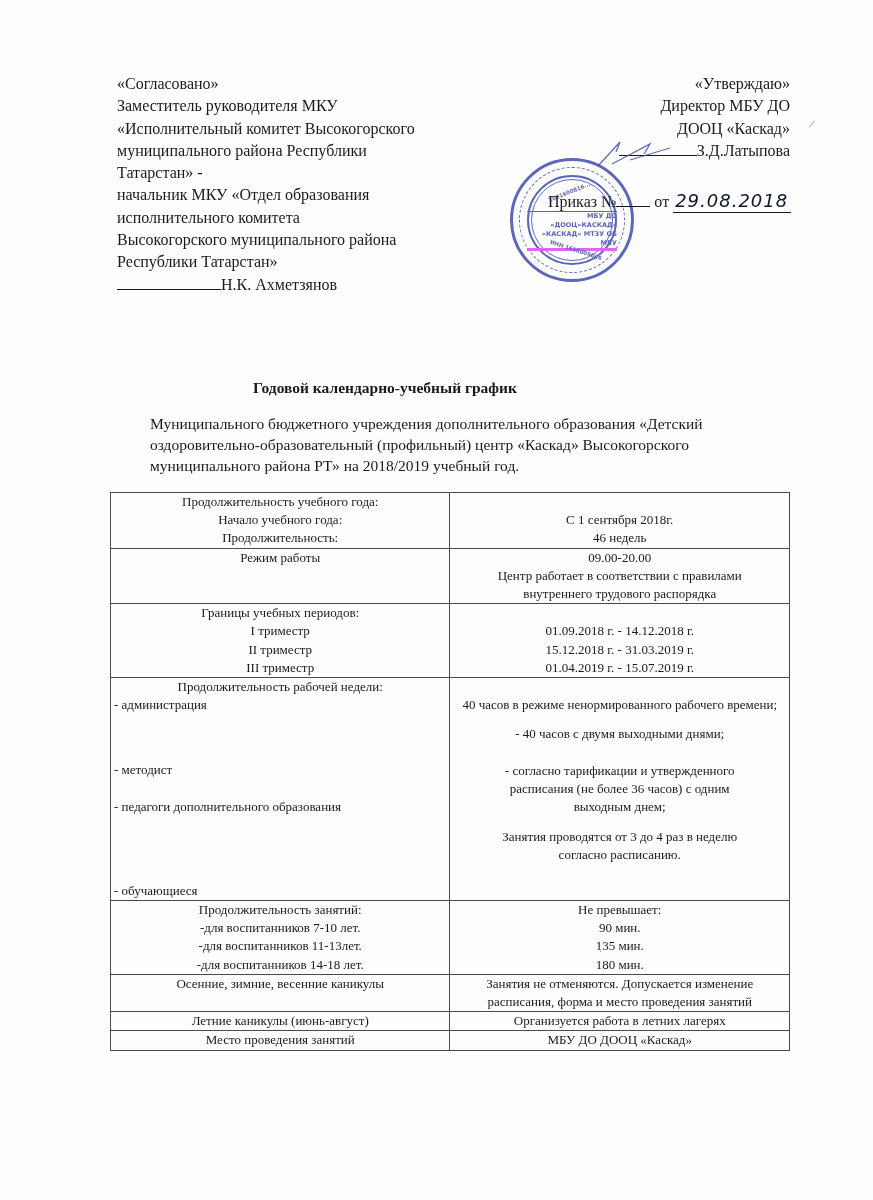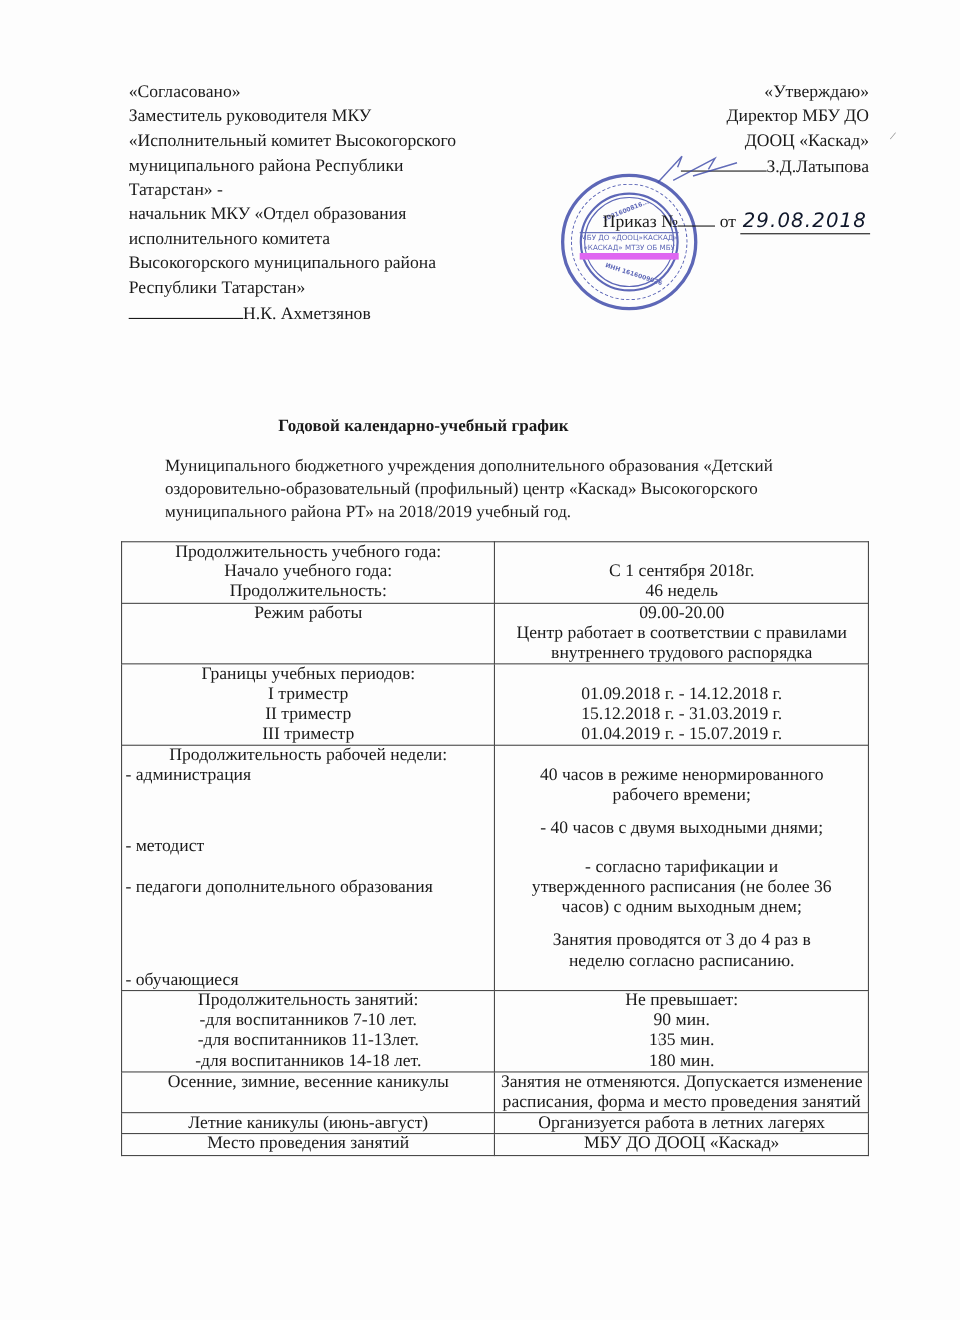--- a/index.html
+++ b/index.html
@@ -51,23 +51,23 @@
     .stamp .ring3 {
       position: absolute; left: 14px; top: 14px; right: 14px; bottom: 14px;
       border-radius: 50%; border: 2px solid #3b47a8;
     }
     .stamp .ring4 {
       position: absolute; left: 18px; top: 18px; right: 18px; bottom: 18px;
       border-radius: 50%; border: 1px solid #3b47a8;
     }
     .stamp .center {
       position: absolute; left: 14px; right: 14px; top: 50px;
-      font-family: "DejaVu Sans", sans-serif; font-weight: normal;
-      font-size: 6.5px; color: #3b47a8; text-align: center; line-height: 9px;
-      border-top: 1px solid #3b47a8; border-bottom: 6px solid #d946ef;
+      font-family: "DejaVu Sans", sans-serif; font-weight: bold;
+      font-size: 6.5px; color: #3b47a8; text-align: right; line-height: 9px;
+      border-top: 1px solid #3b47a8; border-bottom: 3px solid #d946ef;
     }
     .stamp .inn-top {
       position: absolute; left: 34px; top: 28px; font-size: 5.5px; color: #3b47a8;
       font-family: "DejaVu Sans", sans-serif; font-weight: bold; transform: rotate(-22deg);
     }
     .stamp .inn-bottom {
       position: absolute; left: 36px; top: 86px; font-size: 5.5px; color: #3b47a8;
       font-family: "DejaVu Sans", sans-serif; font-weight: bold; transform: rotate(18deg);
     }
     .signature {
@@ -80,21 +80,21 @@
       text-align: center; font-weight: bold; font-size: 15.5px;
     }
     .doc-subtitle {
       position: absolute; left: 150px; width: 640px; top: 413px;
       font-size: 15.5px; line-height: 21px;
     }
 
     
     .schedule {
       position: absolute; left: 110px; top: 492px; width: 680px;
-      border-collapse: collapse; font-size: 16px; line-height: 18.2px;
+      border-collapse: collapse; font-size: 13px; line-height: 18.2px;
     }
     .schedule td {
       border: 1.4px solid #4a4a4a; vertical-align: top; padding: 0 3px;
     }
     .schedule td.c1 { width: 340px; }
     .schedule td.c2 { width: 340px; text-align: center; }
     .center { text-align: center; }
     .left { text-align: left; }
     .spacer { display: block; height: 18.2px; }
 

